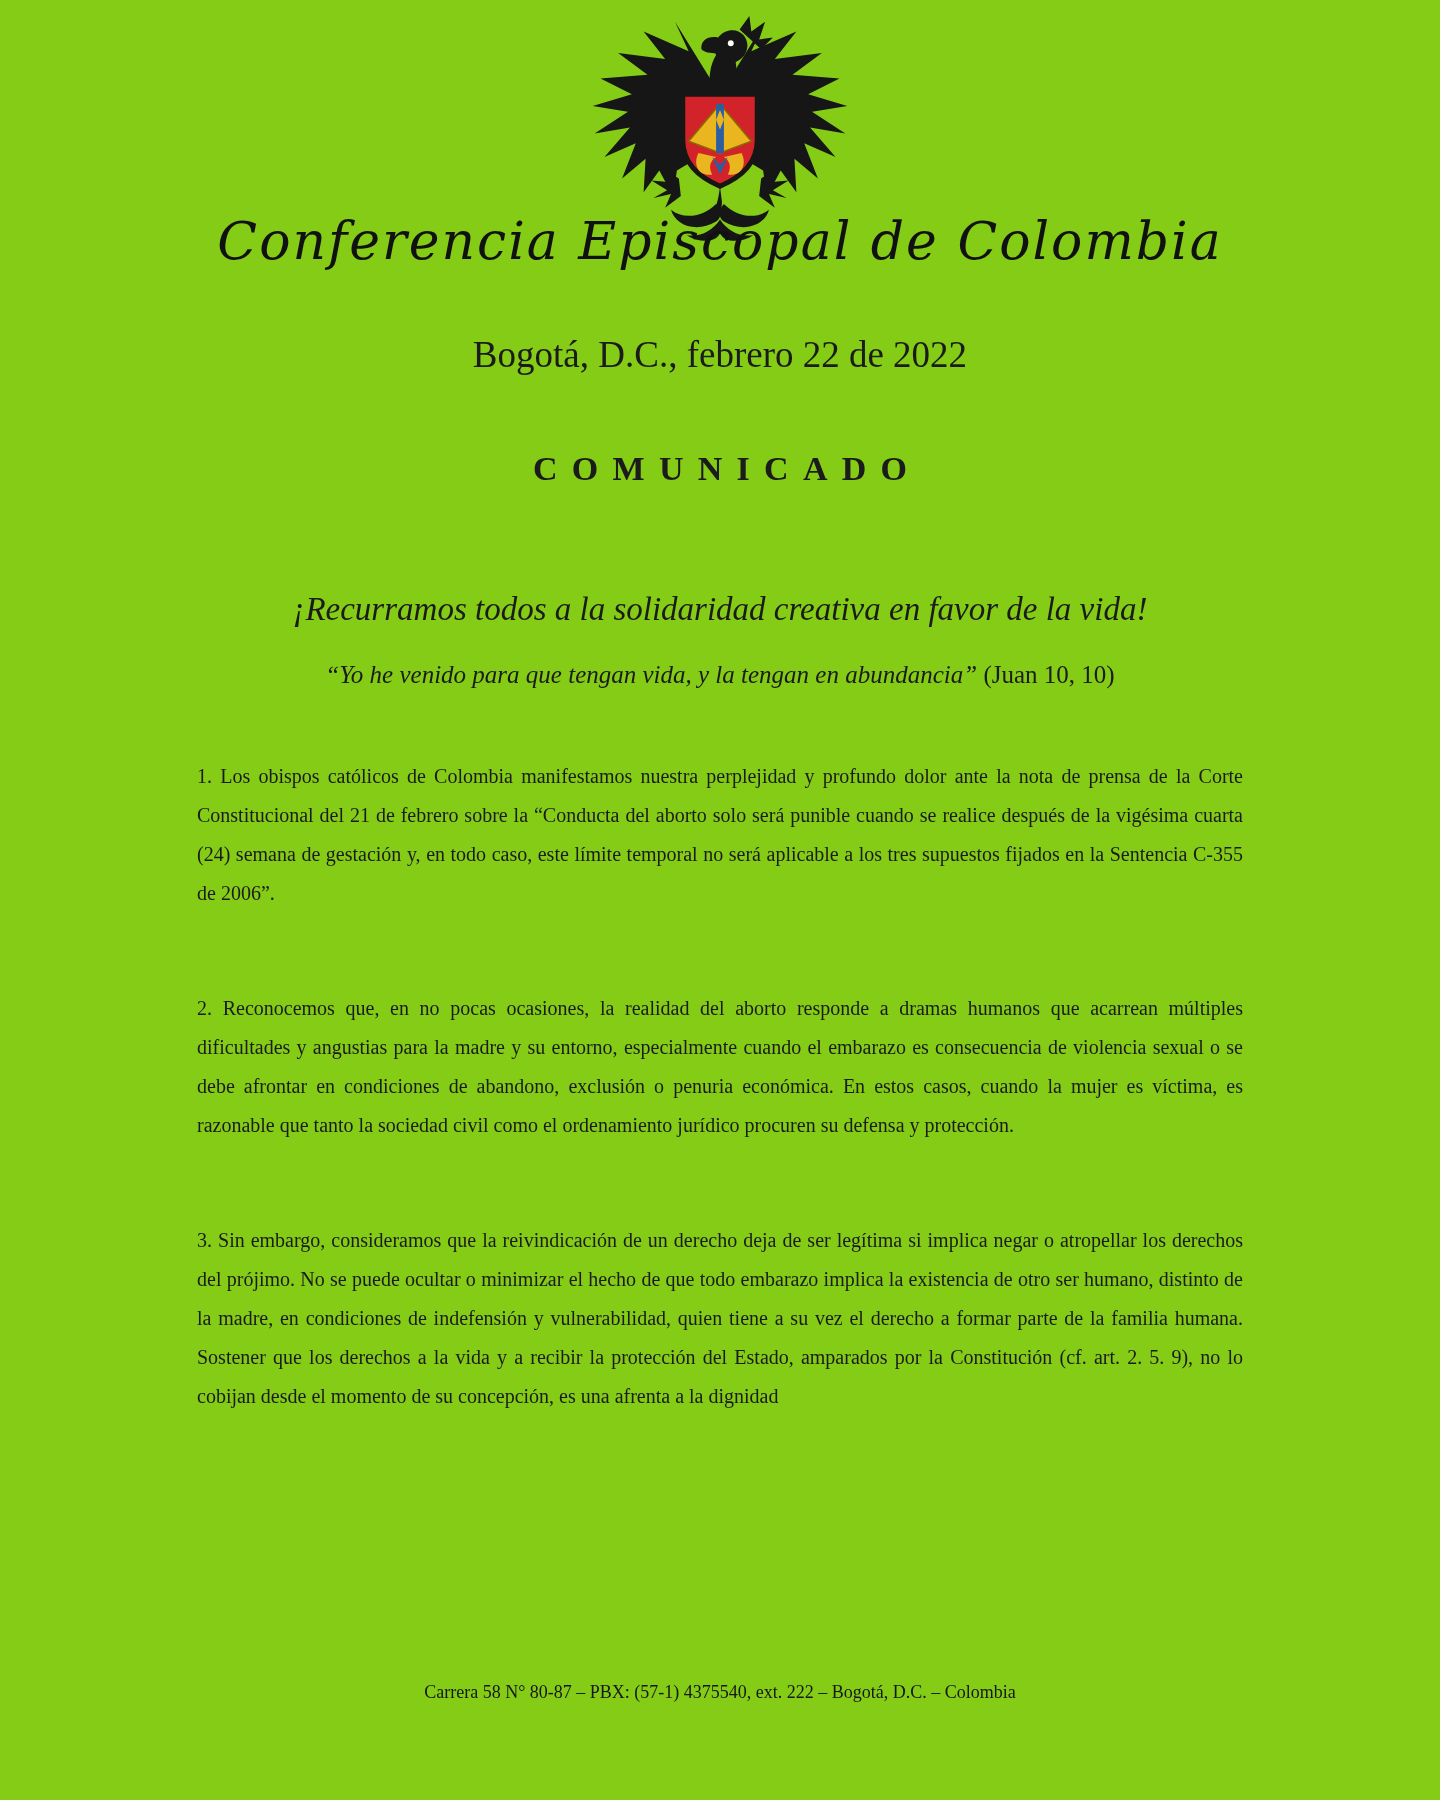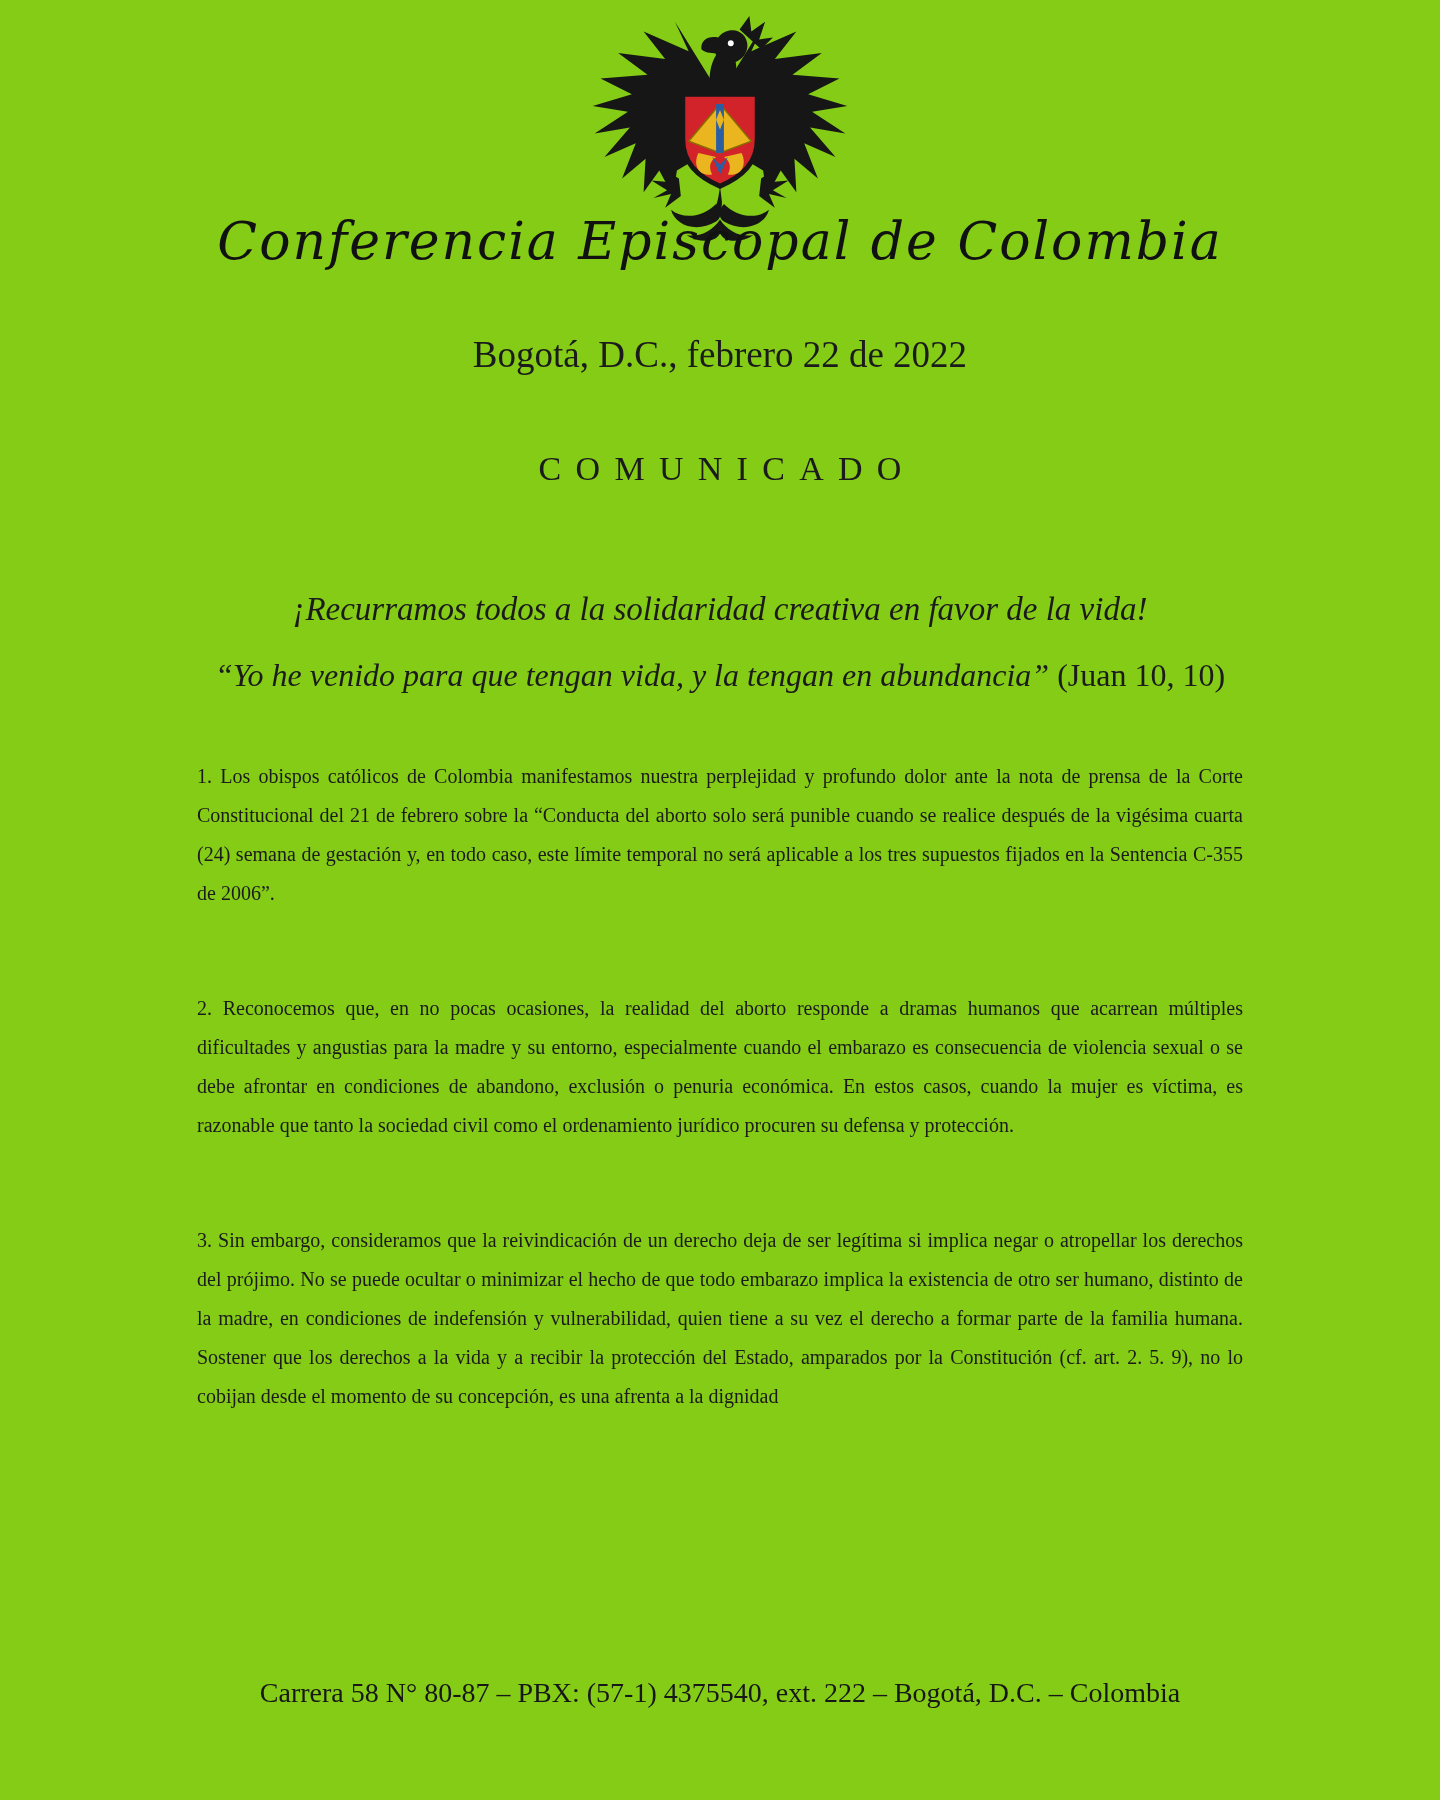--- a/index.html
+++ b/index.html
@@ -28,37 +28,37 @@
   .dateline {
     margin-top: 64px;
     text-align: center;
     font-size: 37px;
     line-height: 40px;
   }
   .doc-title {
     margin: 74px 0 0 0;
     text-align: center;
     font-size: 34px;
-    font-weight: normal;
+    font-weight: bold;
     letter-spacing: 0.42em;
     text-indent: 0.42em; 
     line-height: 40px;
   }
   .headline {
     margin: 100px 200px 0 200px;
     text-align: center;
     font-size: 33px;
     font-weight: normal;
     font-style: italic;
     line-height: 40px;
   }
   .epigraph {
     margin: 26px 150px 0 150px;
     text-align: center;
-    font-size: 32px;
+    font-size: 25px;
     line-height: 40px;
   }
   .epigraph .quote { font-style: italic; }
   .epigraph .ref { font-style: normal; }
   .body-text {
     margin: 62px 197px 0 197px;
   }
   .para {
     margin: 0;
     font-size: 20px;
@@ -66,21 +66,21 @@
     text-align: justify;
     text-justify: inter-word;
   }
   .para + .para { margin-top: 76px; }
   .footer {
     position: absolute;
     top: 1676px;
     left: 0;
     width: 100%;
     text-align: center;
-    font-size: 28px;
+    font-size: 18px;
     line-height: 33px;
     color: #171717;
   }
 </style>
 </head>
 <body>
 
 <div class="page">
 
   <header class="letterhead">

